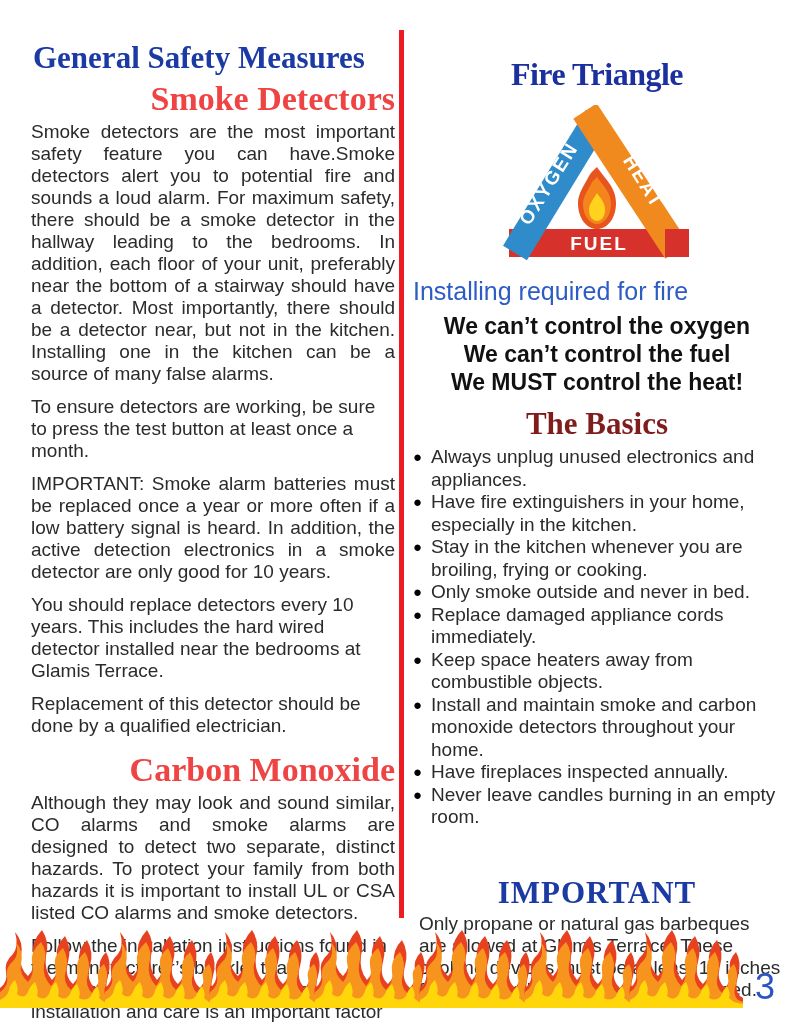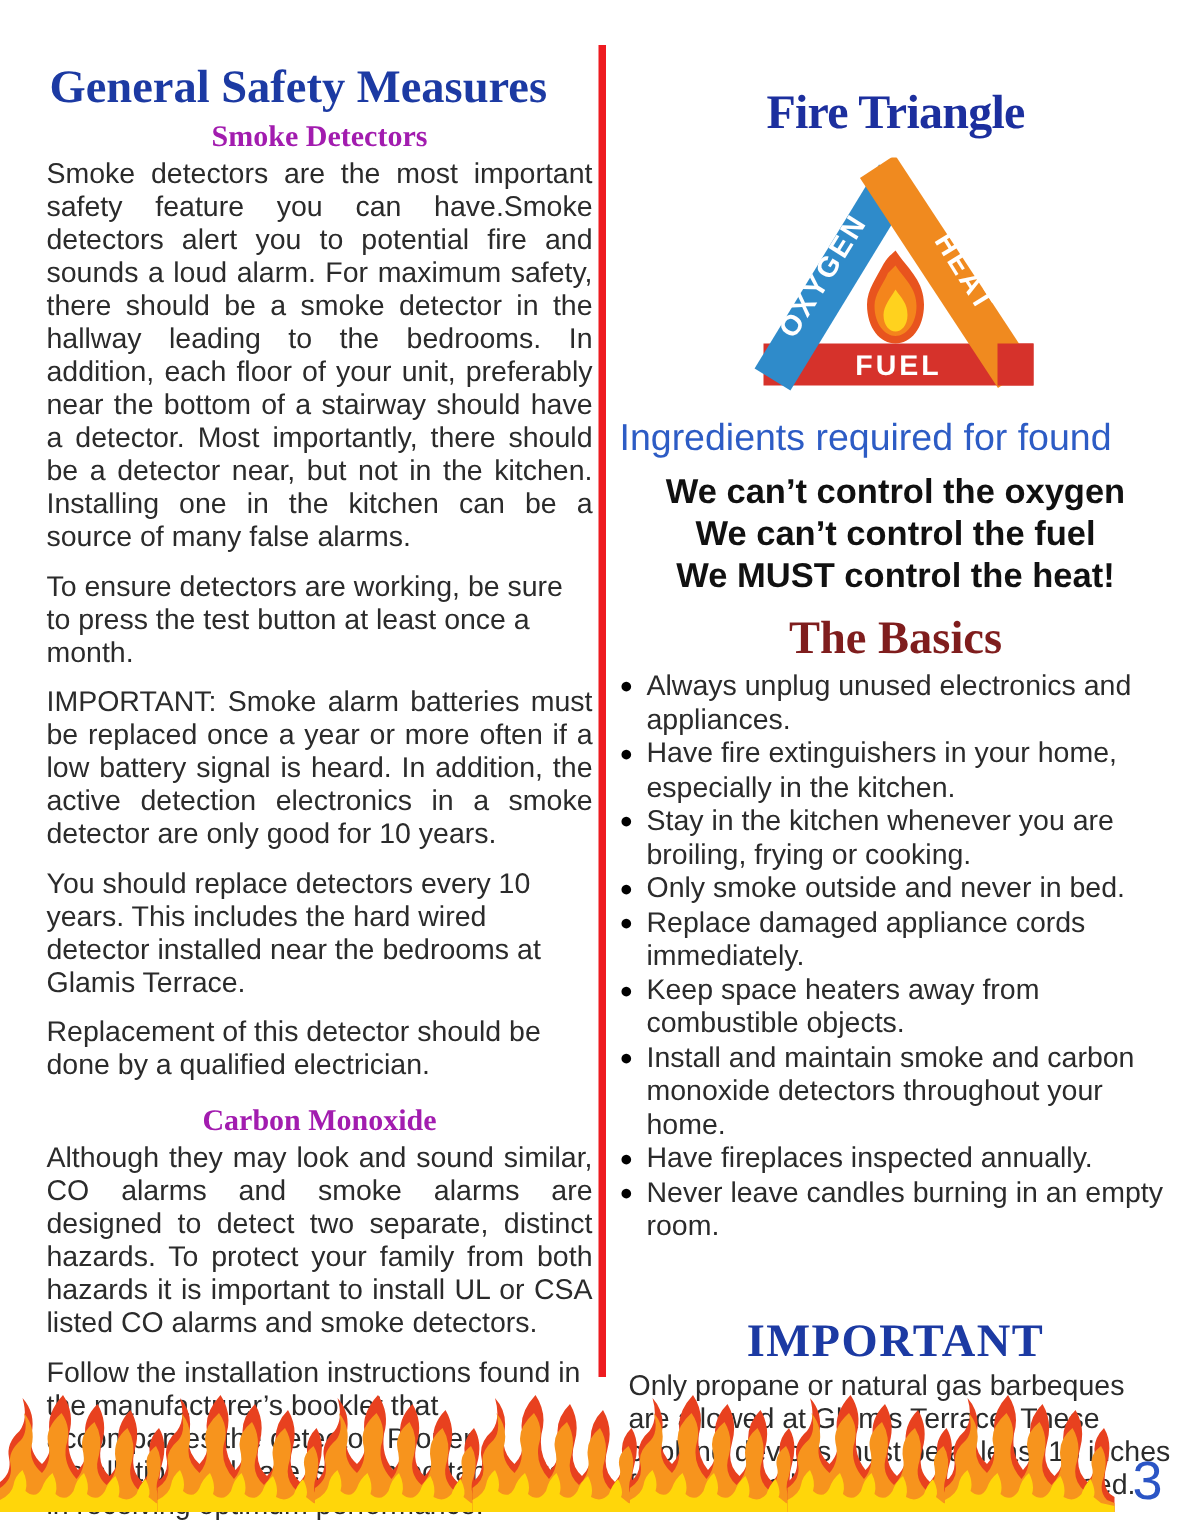--- a/index.html
+++ b/index.html
@@ -5,21 +5,21 @@
   html,body{margin:0;padding:0;background:#ffffff;}
   .page{position:relative;width:791px;height:1024px;background:#ffffff;overflow:hidden;
         font-family:"Liberation Sans",sans-serif;color:#2b2b2b;}
   
   .col-left{position:absolute;left:31px;top:40px;width:364px;}
   .col-right{position:absolute;left:413px;top:44px;width:368px;}
   .divider{position:absolute;left:399px;top:30px;width:5px;height:888px;background:#ee1b20;}
   
   .h-serif{font-family:"Liberation Serif",serif;font-weight:bold;margin:0;}
   .title-main{font-size:31px;color:#1c3aa3;margin:0 0 4px 2px;}
-  .sub-blue{font-size:20px;color:#a21caf;text-align:center;margin:2px 0 3px 0;}
+  .sub-blue{font-size:34px;color:#ef4444;text-align:right;margin:2px 0 3px 0;}
   .rt-title{font-size:32px;color:#1c2f9e;text-align:center;letter-spacing:-.5px;margin:12px;}
   .basics-h{font-size:31px;color:#7f1d1d;text-align:center;margin:10px 0 2px 0;}
   .important-h{font-size:31px;color:#1c3aa3;text-align:center;letter-spacing:1px;margin:46px 0 2px 0;}
   
   .col-left p{font-size:19px;line-height:22px;margin:0 0 11px 0;}
   .just{text-align:justify;}
   .caption-blue{font-size:25px;color:#2d5cc5;margin:10px 0 6px 0;}
   .statement{font-size:23px;line-height:28px;font-weight:bold;color:#111;margin:0;text-align:center;}
   
   ul.basics{list-style:none;margin:4px 0 0 0;padding:0;}
@@ -74,21 +74,21 @@
         <path d="M100 62 C108 74 119 82 119 98 C119 114 110 124 100 124 C90 124 81 114 81 98 C81 88 88 79 92 71 C95 66 98 64 100 62 Z" fill="#e8541e"></path>
         <path d="M100 72 C106 81 114 87 114 99 C114 111 107 119 100 119 C93 119 86 111 86 99 C86 91 92 84 95 77 Z" fill="#f4851c"></path>
         <path d="M100 88 C104 94 108 97 108 105 C108 112 104 116 100 116 C96 116 92 112 92 105 C92 99 97 93 100 88 Z" fill="#ffd21e"></path>
 
         <text x="57" y="82" transform="rotate(-58 57 82)" text-anchor="middle" fill="#ffffff" font-family="Liberation Sans, sans-serif" font-weight="bold" font-size="19" letter-spacing="2">OXYGEN</text>
         <text x="141" y="80" transform="rotate(58 141 80)" text-anchor="middle" fill="#ffffff" font-family="Liberation Sans, sans-serif" font-weight="bold" font-size="19" letter-spacing="2">HEAT</text>
         <text x="102" y="145" text-anchor="middle" fill="#ffffff" font-family="Liberation Sans, sans-serif" font-weight="bold" font-size="19" letter-spacing="2">FUEL</text>
       </svg>
     </div>
 
-    <p class="caption-blue">Ingredients required for found</p>
+    <p class="caption-blue">Installing required for fire</p>
     <p class="statement">We can’t control the oxygen</p>
     <p class="statement">We can’t control the fuel</p>
     <p class="statement">We MUST control the heat!</p>
 
     <h2 class="h-serif basics-h">The Basics</h2>
     <ul class="basics">
       <li>
           <span class="bullet">●</span>
           <span class="li-text">Always unplug unused electronics and appliances.</span>
         </li>

